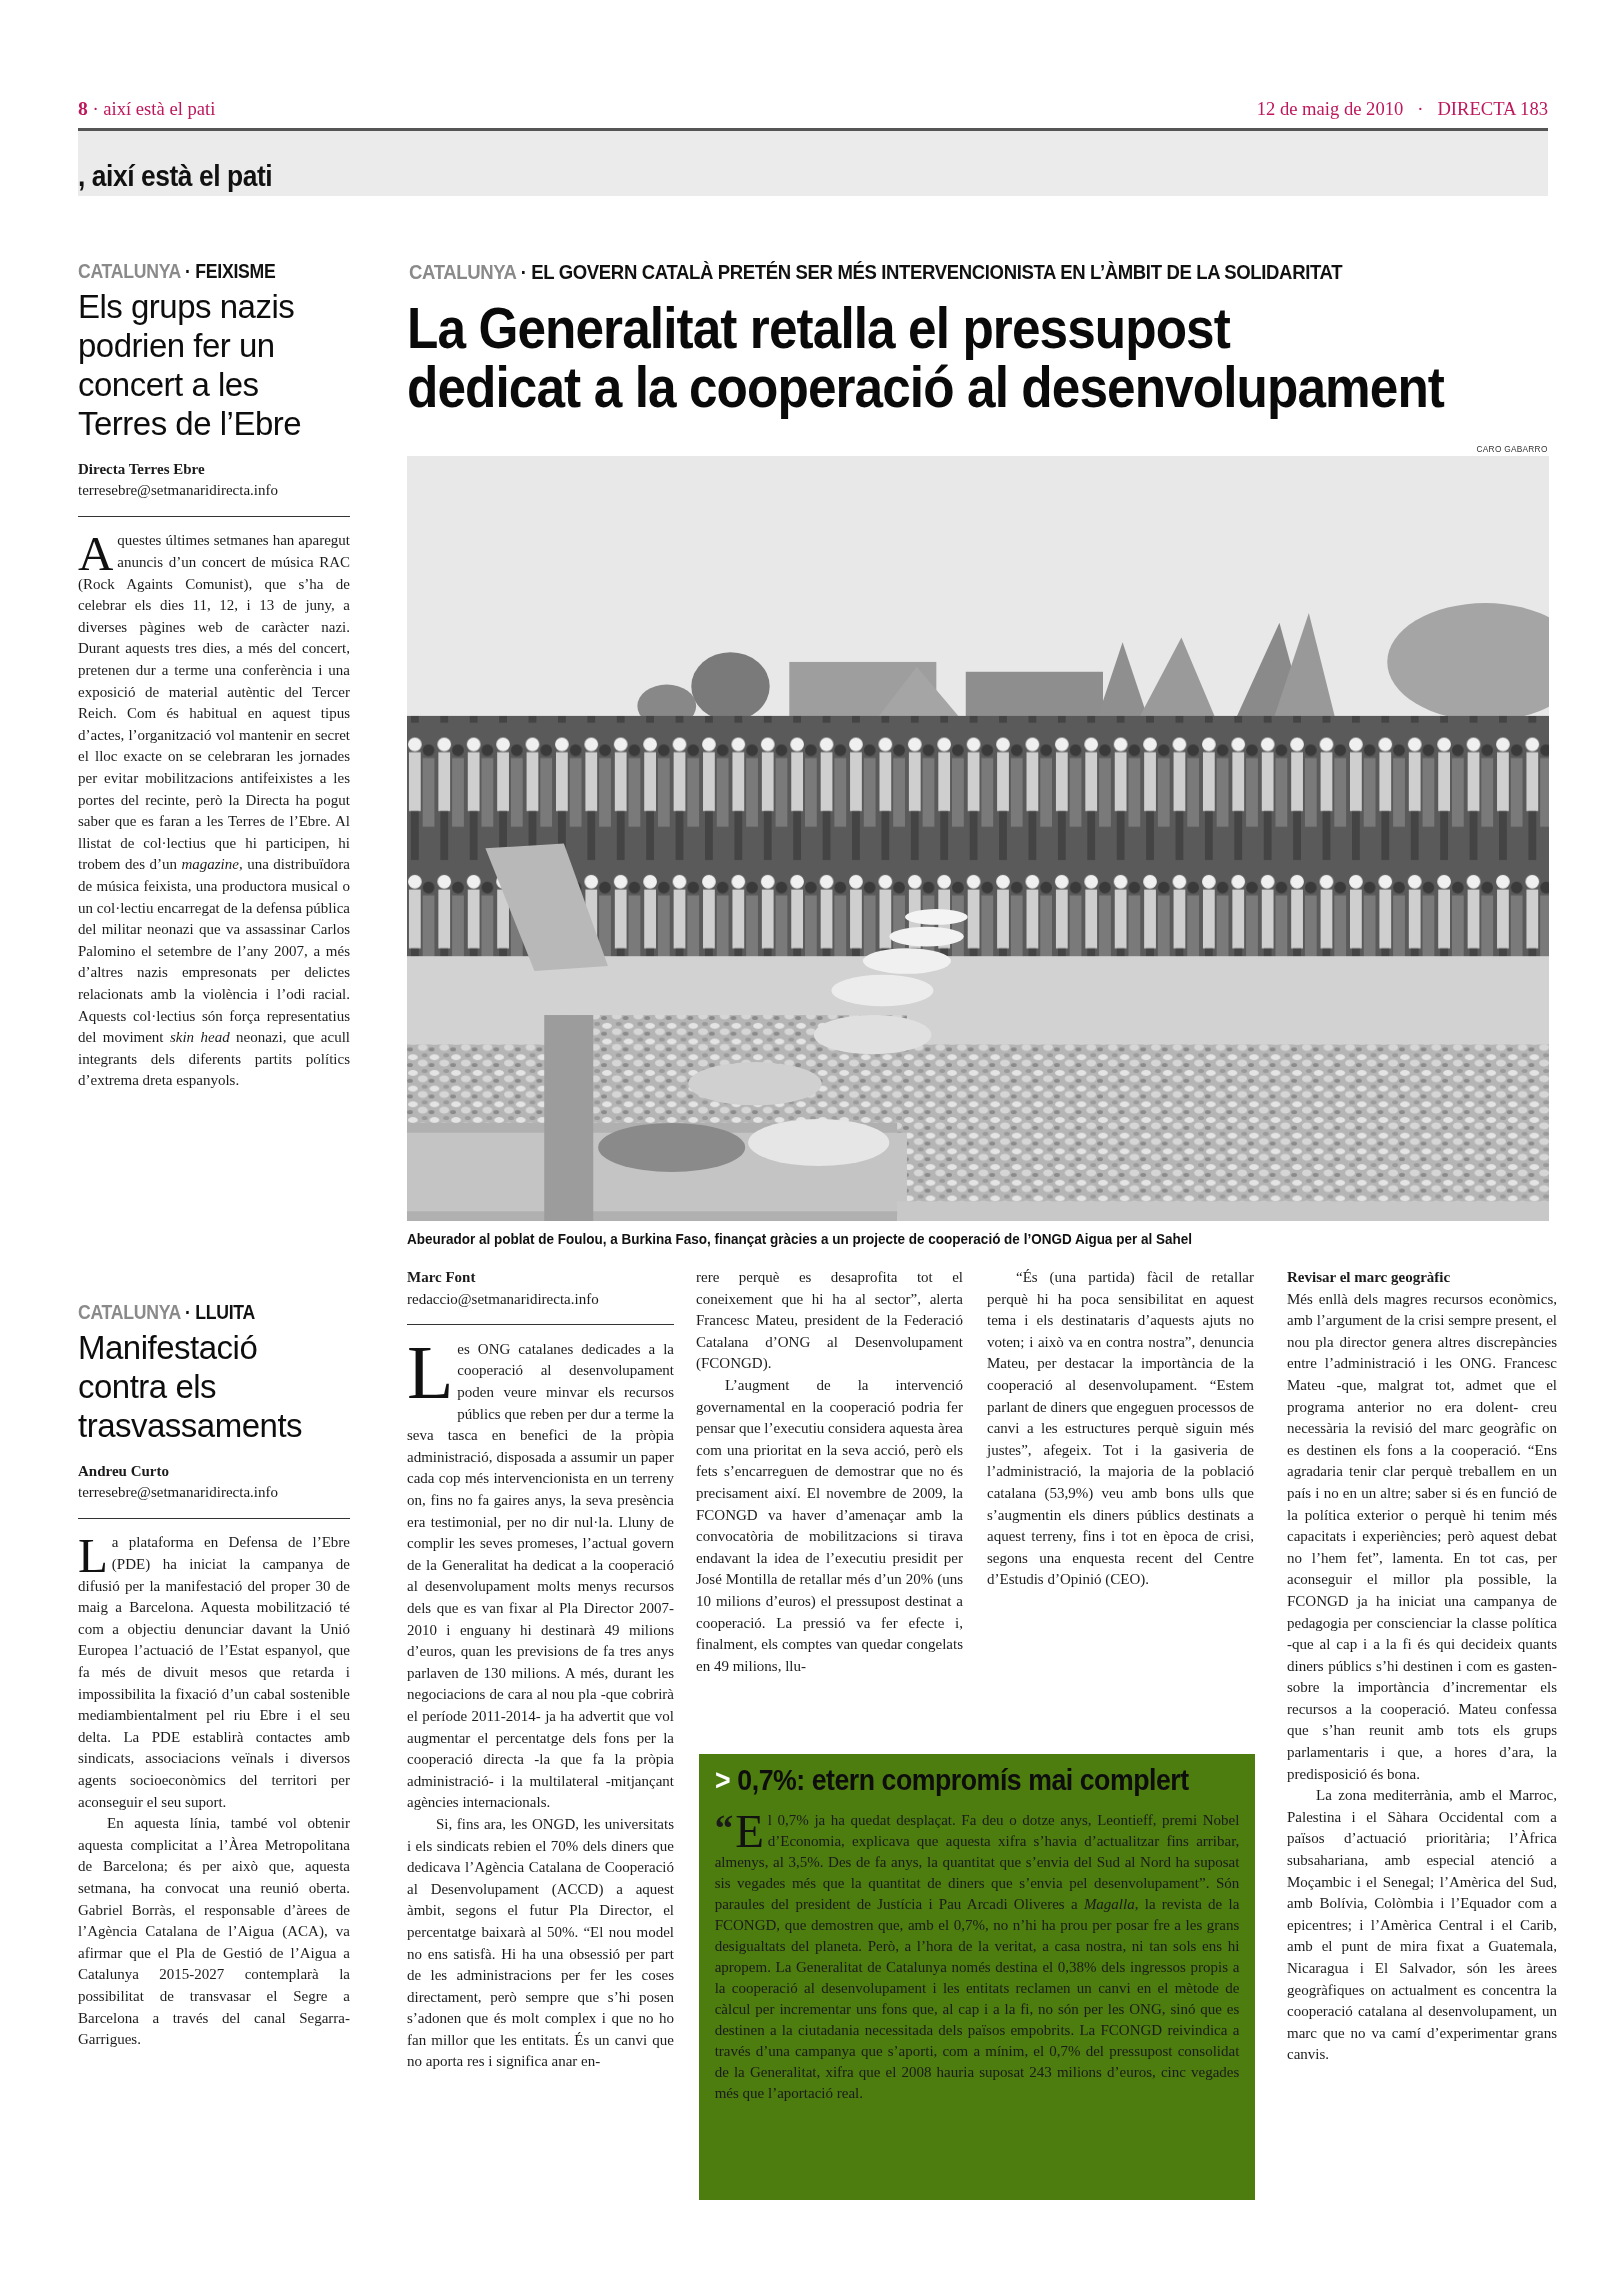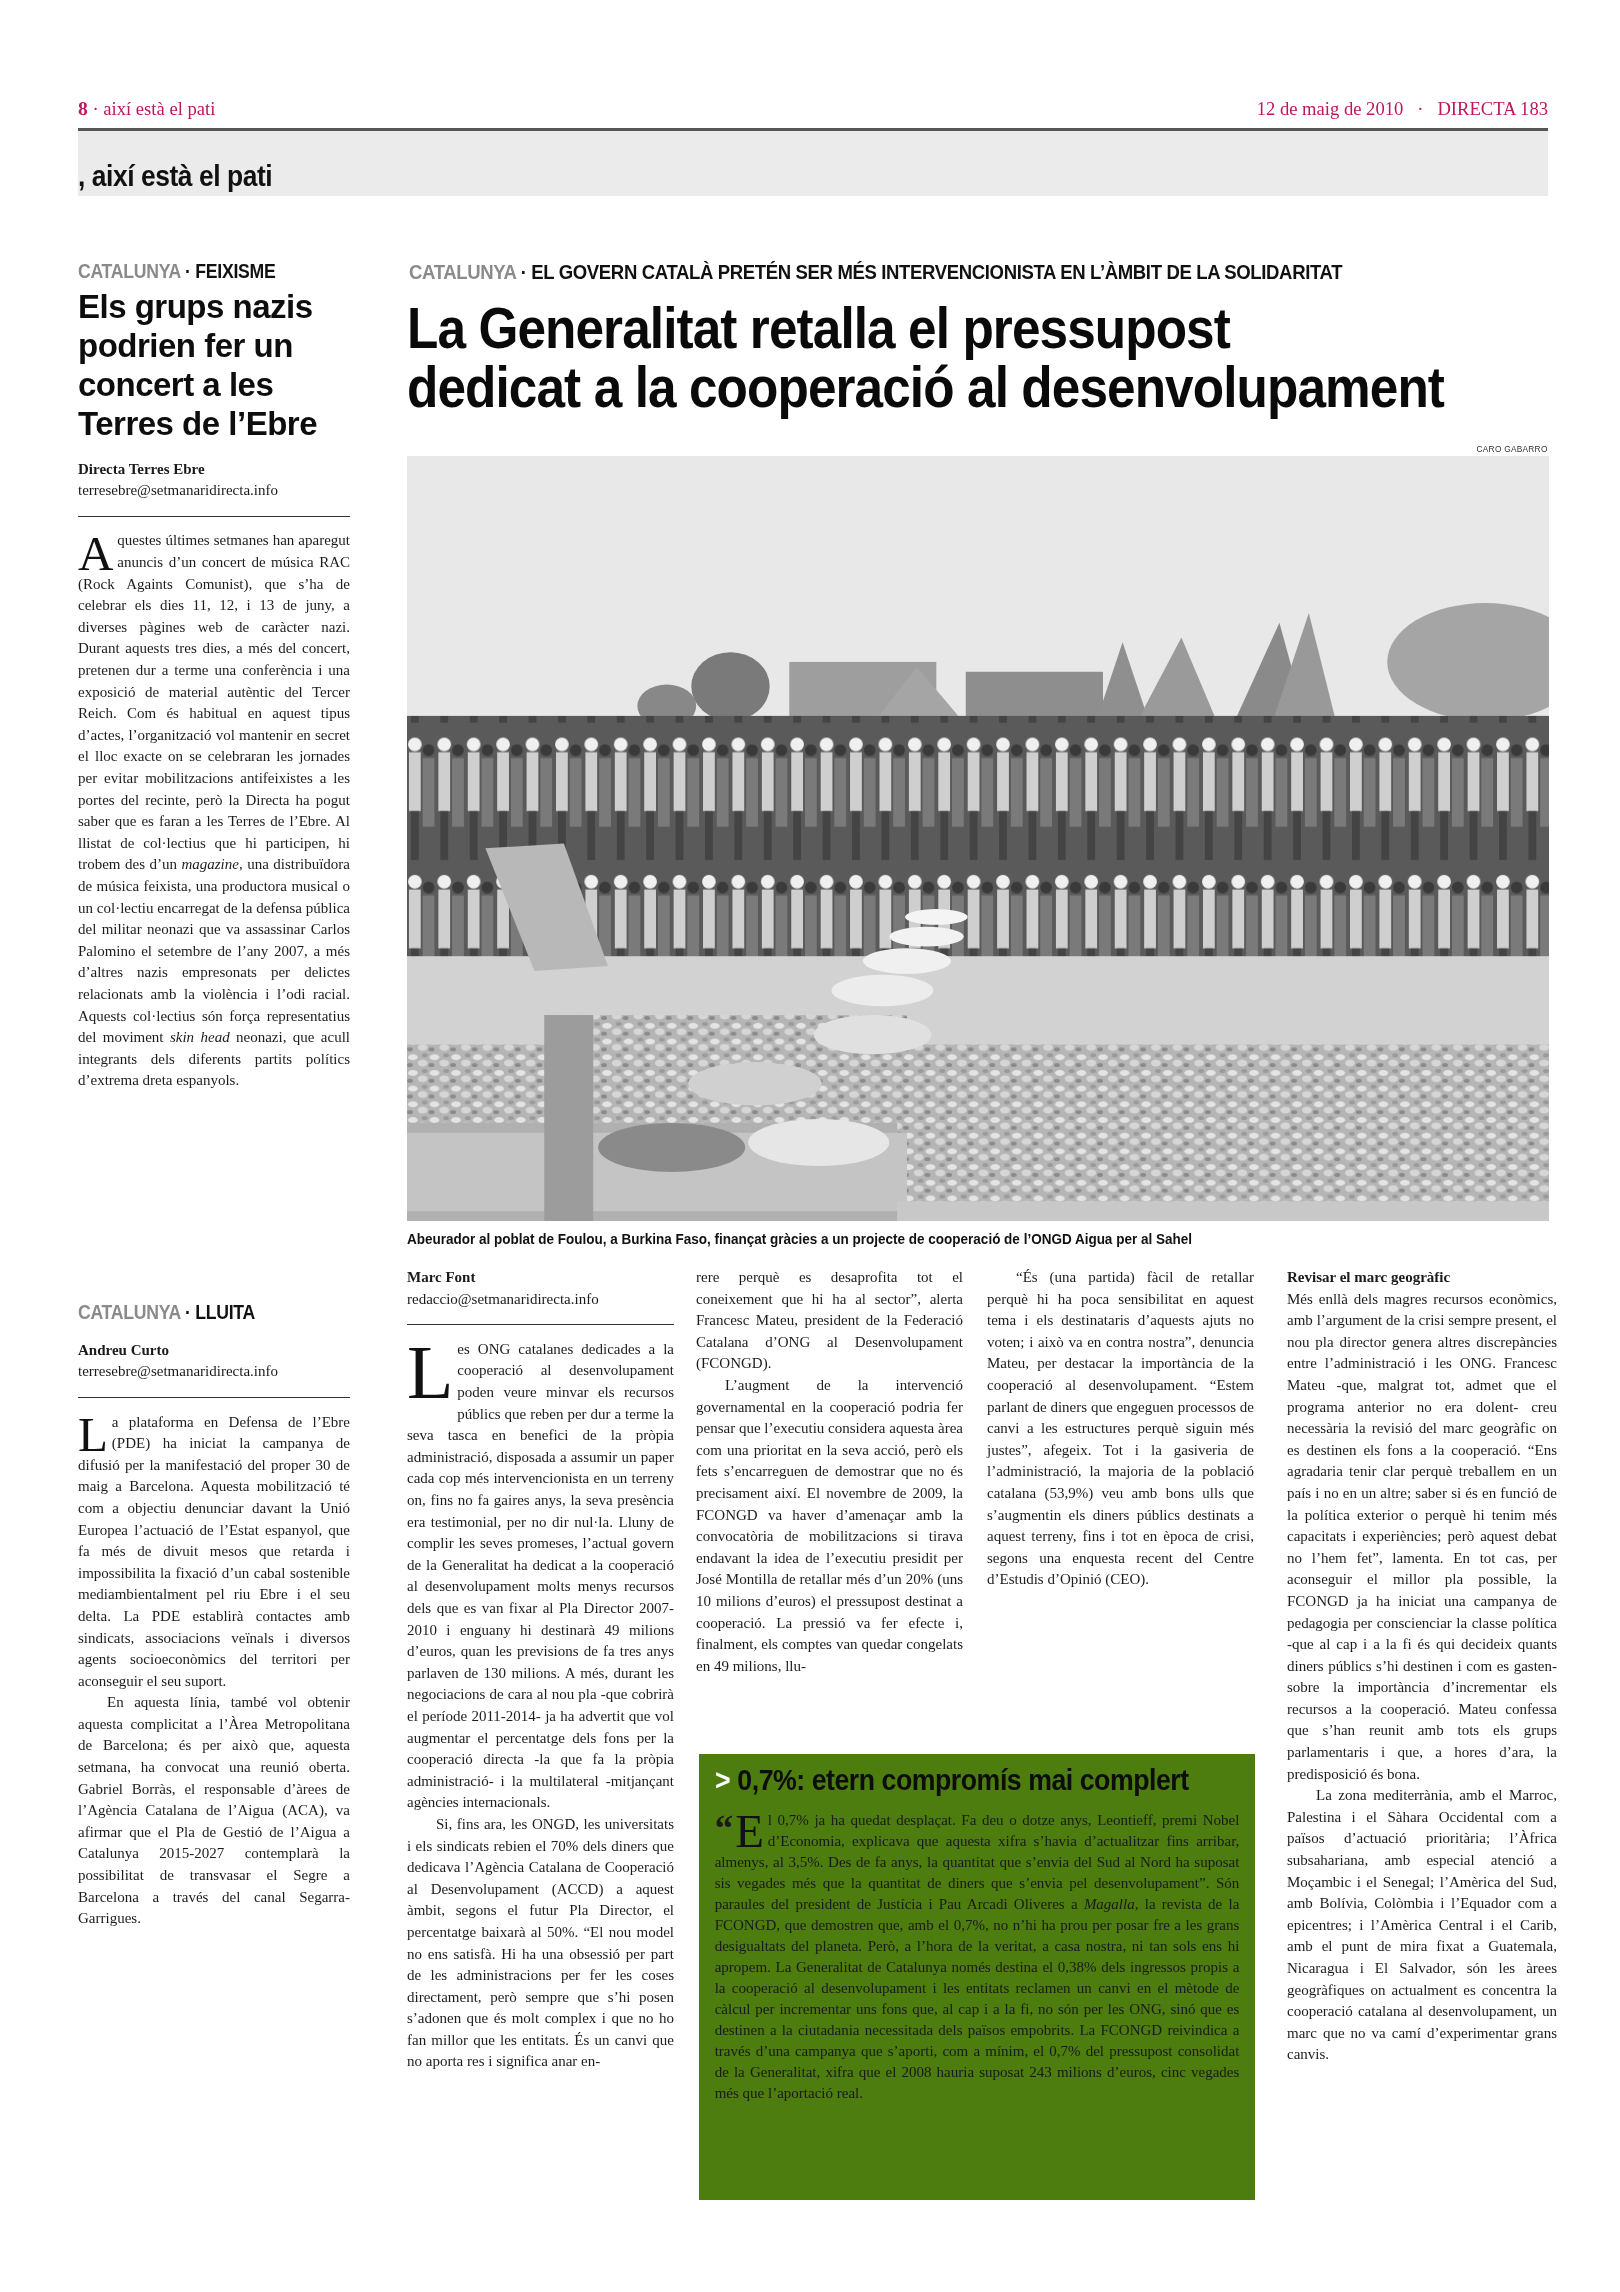--- a/index.html
+++ b/index.html
@@ -11,21 +11,21 @@
   .running-head .left b { font-weight: bold; font-size: 19.6px; }
   .running-head .right { position: absolute; right: 0; top: 0; }
   .head-rule { position: absolute; left: 78px; top: 128px; width: 1470px; height: 2.9px; background: #555; }
 
   .section-band { position: absolute; left: 78px; top: 131px; width: 1470px; height: 65px; background: #ebebeb; }
   .section-title { position: absolute; left: 78px; top: 159px; font-family: "Liberation Sans", sans-serif; font-weight: bold; font-size: 30px; letter-spacing: -0.5px; color: #111; transform: scaleX(0.88); transform-origin: left; }
 
   .col { position: absolute; }
   .kicker { font-family: "Liberation Sans", sans-serif; font-weight: bold; font-size: 19.6px; color: #111; letter-spacing: -0.3px; transform: scaleX(0.9); transform-origin: left; white-space: nowrap; }
   .kicker .region { color: #8a8a8a; }
-  .headline-small { font-family: "Liberation Sans", sans-serif; font-weight: bold; font-size: 33px; line-height: 39px; color: #0d0d0d; letter-spacing: -0.5px; margin-top: 3.9px; }
+  .headline-small { font-family: "Liberation Sans", sans-serif; font-weight: normal; font-size: 33px; line-height: 39px; color: #0d0d0d; letter-spacing: -0.5px; margin-top: 3.9px; }
   .byline { font-family: "Liberation Serif", serif; font-size: 15px; line-height: 21.6px; color: #1a1a1a; margin-top: 15.7px; padding-bottom: 14px; border-bottom: 1.5px solid #333; }
   .byline .author { font-weight: bold; }
   .body-text { font-family: "Liberation Serif", serif; font-size: 15px; line-height: 21.6px; text-align: justify; hyphens: auto; color: #1c1c1c; margin-top: 13.7px; }
   .body-text p { text-indent: 29px; }
   .body-text p.first { text-indent: 0; }
   .body-text p.noindent { text-indent: 0; }
   .dropcap { float: left; font-family: "Liberation Serif", serif; font-size: 49px; line-height: 39px; margin: 3.9px 3.9px 0 0; color: #111; }
   .dropcap.big { font-size: 76px; line-height: 63px; margin-top: 2px; }
   .subhead { font-family: "Liberation Serif", serif; font-weight: bold; font-size: 15px; line-height: 21.6px; }
 
@@ -69,20 +69,21 @@
     <div class="author">Directa Terres Ebre</div>
     <div>terresebre@setmanaridirecta.info</div>
   </div>
   <div class="body-text">
     <p class="first"><span class="dropcap">A</span><span>questes últimes setmanes han aparegut anuncis d’un concert de música RAC (Rock Againts Comunist), que s’ha de celebrar els dies 11, 12, i 13 de juny, a diverses pàgines web de caràcter nazi. Durant aquests tres dies, a més del concert, pretenen dur a terme una conferència i una exposició de material autèntic del Tercer Reich. Com és habitual en aquest tipus d’actes, l’organització vol mantenir en secret el lloc exacte on se celebraran les jornades per evitar mobilitzacions antifeixistes a les portes del recinte, però la Directa ha pogut saber que es faran a les Terres de l’Ebre. Al llistat de col·lectius que hi participen, hi trobem des d’un </span><i>magazine</i><span>, una distribuïdora de música feixista, una productora musical o un col·lectiu encarregat de la defensa pública del militar neonazi que va assassinar Carlos Palomino el setembre de l’any 2007, a més d’altres nazis empresonats per delictes relacionats amb la violència i l’odi racial. Aquests col·lectius són força representatius del moviment </span><i>skin head</i><span> neonazi, que acull integrants dels diferents partits polítics d’extrema dreta espanyols.</span></p>
   </div>
 </div>
 
 <div class="col" style="left:78px; top:1301px; width:272px;">
   <div class="kicker"><span class="region">CATALUNYA</span><span> · LLUITA</span></div>
+  <h2 class="headline-small">Manifestació contra els trasvassaments</h2>
   <div class="byline">
     <div class="author">Andreu Curto</div>
     <div>terresebre@setmanaridirecta.info</div>
   </div>
   <div class="body-text">
     <p class="first"><span class="dropcap">L</span><span>a plataforma en Defensa de l’Ebre (PDE) ha iniciat la campanya de difusió per la manifestació del proper 30 de maig a Barcelona. Aquesta mobilització té com a objectiu denunciar davant la Unió Europea l’actuació de l’Estat espanyol, que fa més de divuit mesos que retarda i impossibilita la fixació d’un cabal sostenible mediambientalment pel riu Ebre i el seu delta. La PDE establirà contactes amb sindicats, associacions veïnals i diversos agents socioeconòmics del territori per aconseguir el seu suport.</span></p>
     <p>En aquesta línia, també vol obtenir aquesta complicitat a l’Àrea Metropolitana de Barcelona; és per això que, aquesta setmana, ha convocat una reunió oberta. Gabriel Borràs, el responsable d’àrees de l’Agència Catalana de l’Aigua (ACA), va afirmar que el Pla de Gestió de l’Aigua a Catalunya 2015-2027 contemplarà la possibilitat de transvasar el Segre a Barcelona a través del canal Segarra-Garrigues.</p>
   </div>
 </div>
 

